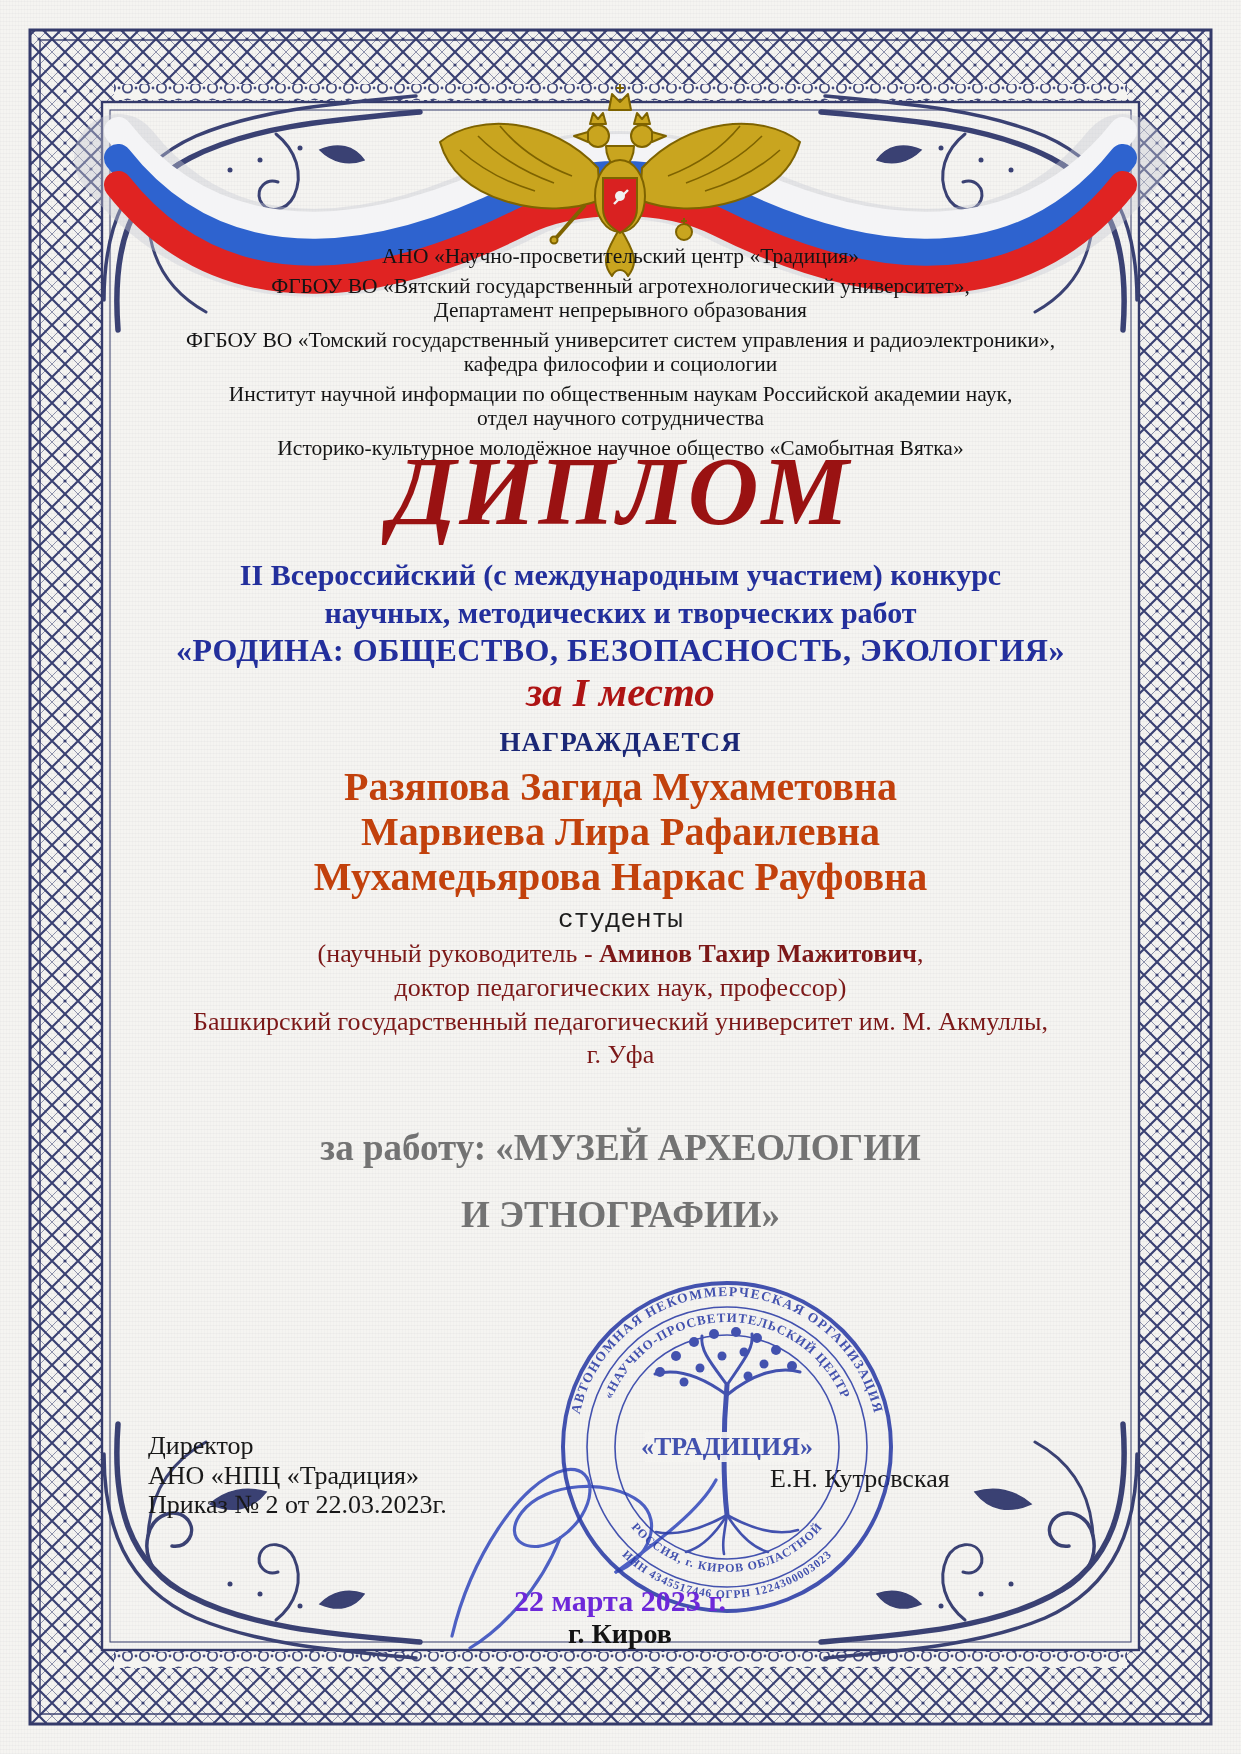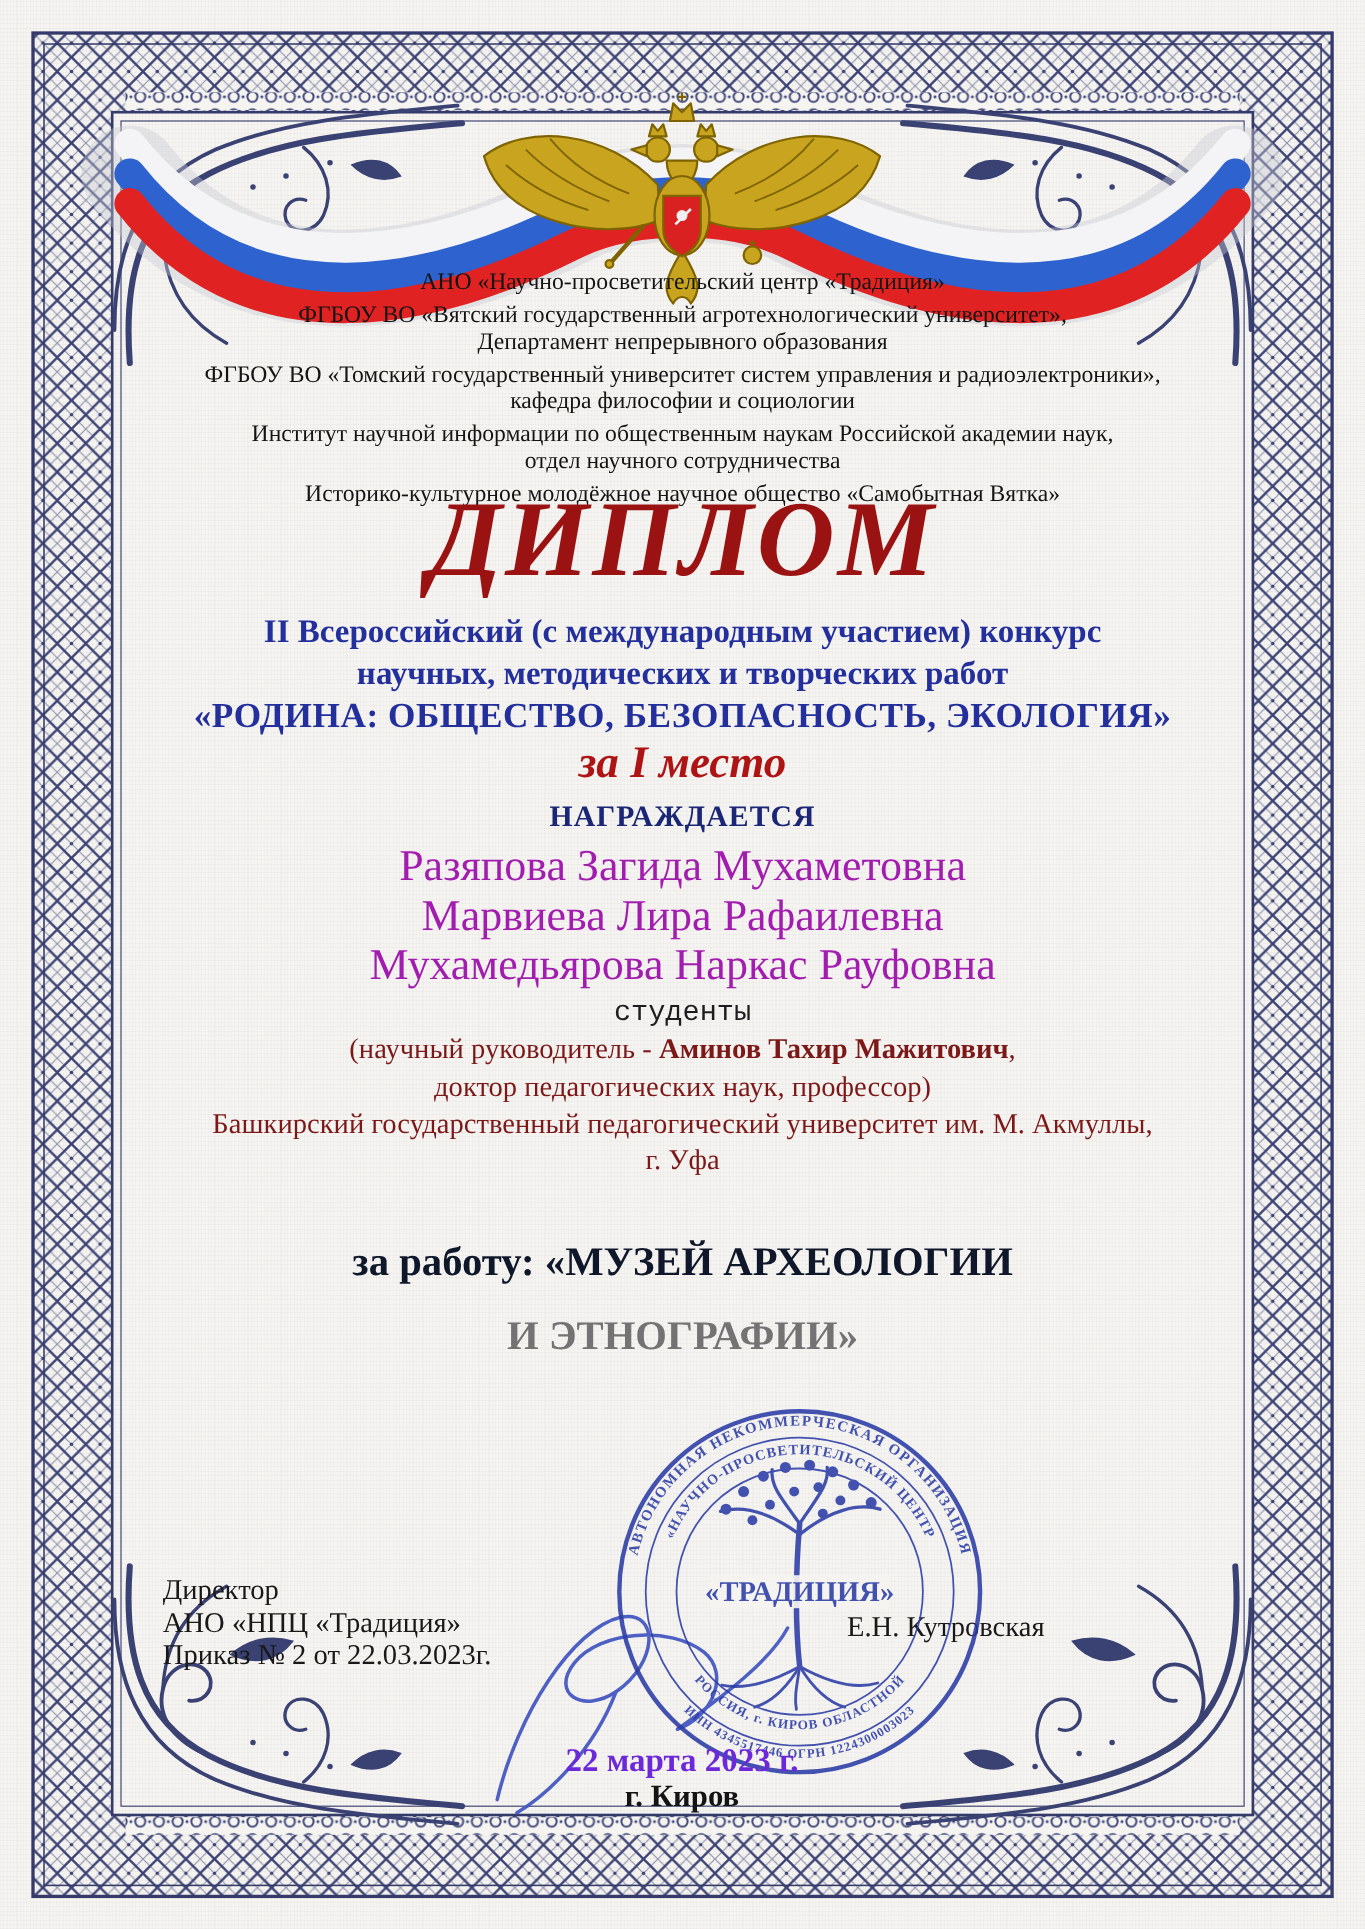--- a/index.html
+++ b/index.html
@@ -23,30 +23,30 @@
   .title{top:440px;font-style:italic;font-weight:bold;font-size:98px;line-height:1.05;
          color:#9a1212;letter-spacing:3px;}
   
   .contest1{top:558px;font-weight:bold;font-size:30px;color:#232f9c;}
   .contest2{top:596px;font-weight:bold;font-size:30px;color:#232f9c;}
   .contest3{top:632px;font-weight:bold;font-size:32px;color:#232f9c;letter-spacing:.5px;}
   .place-line{top:668px;font-style:italic;font-weight:bold;font-size:41px;color:#ae1414;}
   .awarded{top:727px;font-weight:bold;font-size:27px;color:#1b2776;letter-spacing:1px;}
   
   .recipients{top:764px;}
-  .recipient{margin:0;font-weight:normal;font-size:40px;line-height:45px;color:#a21caf;}
+  .recipient{margin:0;font-weight:bold;font-size:40px;line-height:45px;color:#c2410c;}
   
   .role{top:905px;font-size:26px;color:#1d1d1d;font-family:Liberation Mono, monospace;}
   .supervisor{top:939px;font-size:26px;color:#7c1818;}
   .supervisor b{font-weight:bold;}
   .sup-titles{top:973px;font-size:26px;color:#7c1818;}
   .institution{top:1007px;font-size:26px;color:#7c1818;}
   .city{top:1040px;font-size:26px;color:#7c1818;}
   
-  .work1{top:1126px;font-weight:bold;font-size:37px;color:#0f172a;}
+  .work1{top:1126px;font-weight:bold;font-size:37px;color:#737373;}
   .work2{top:1193px;font-weight:bold;font-size:37px;color:#737373;}
   
   .director-block{left:148px;top:1431px;text-align:left;}
   .director-block p{margin:0;font-size:26px;line-height:29.5px;color:#181818;}
   .signer{left:770px;top:1464px;text-align:left;font-size:26px;color:#181818;}
   .date-block{left:440px;width:360px;top:1584px;text-align:center;}
   .date-line{margin:0;font-weight:bold;font-size:30px;line-height:34px;color:#6d28d9;}
   .place-city{margin:0;font-weight:bold;font-size:28px;line-height:32px;color:#141414;}
   .seal-svg text{font-family:"Liberation Serif","DejaVu Serif",serif;}
 </style>

